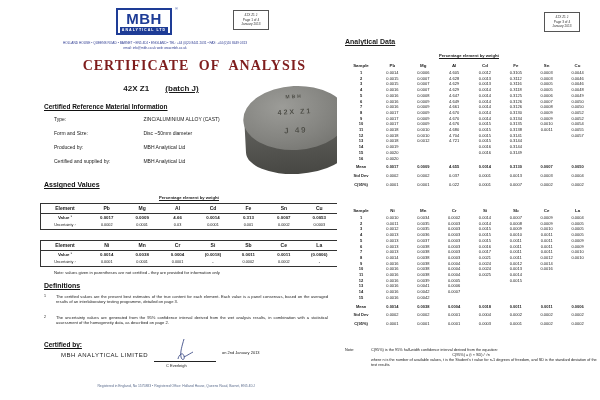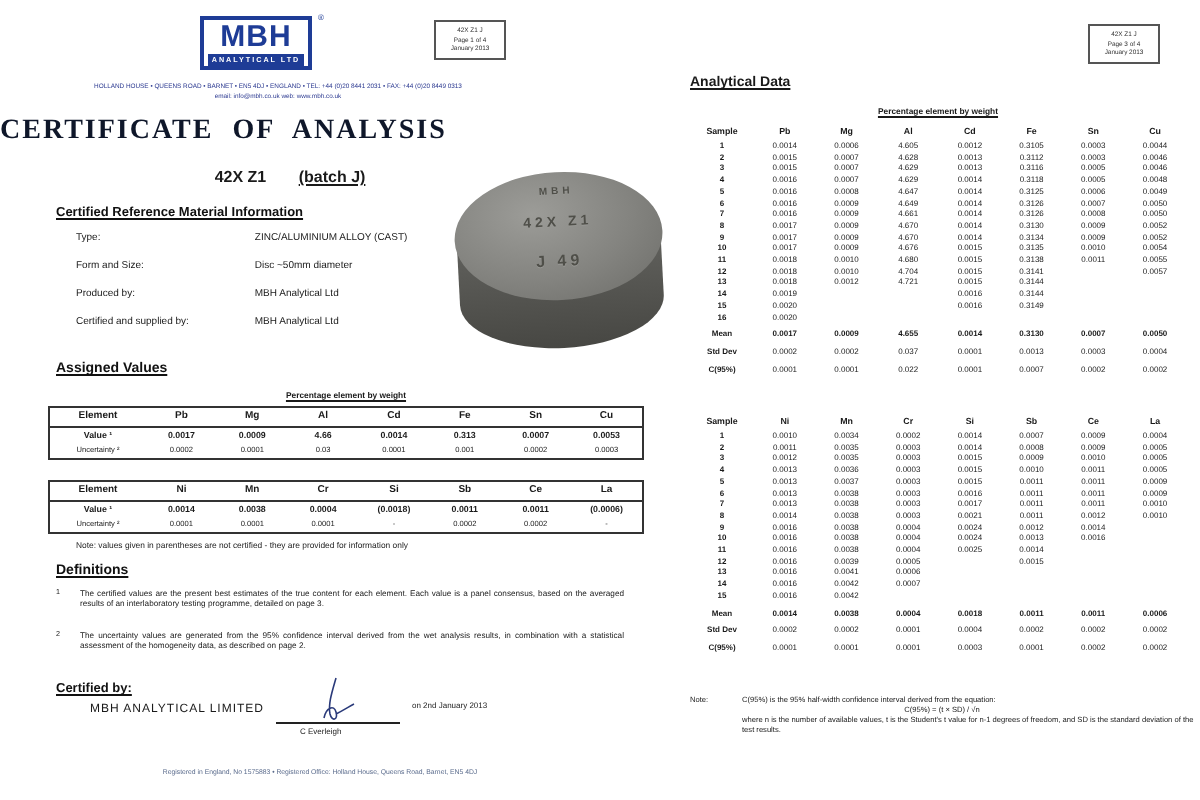--- a/index.html
+++ b/index.html
@@ -1,37 +1,37 @@
 <!DOCTYPE html>
 <html><head>
 <meta charset="utf-8">
 <style>
   * { margin:0; padding:0; box-sizing:border-box; }
   html,body { width:600px; height:400px; }
   body { font-family:"Liberation Sans", sans-serif; background:#ffffff; color:#1a1a1a; position:relative; overflow:hidden; }
   .page { position:absolute; top:0; height:400px; background:#fff; }
-  #page-left { left:0; width:379px; border-right:1px solid #e2e2e0; }
+  #page-left { left:16px; width:379px; border-right:1px solid #e2e2e0; }
   #page-right { left:337px; width:263px; }
 
   
   .logo { position:absolute; left:100px; top:8px; width:56px; text-align:center; }
   .logo-box { border:2px solid #1e3c96; padding:0 2px; }
   .logo-mbh { font-weight:bold; font-size:15px; letter-spacing:0.5px; color:#1e3c96; line-height:17px; }
   .logo-bar { background:#1e3c96; color:#fff; font-size:3.6px; font-weight:bold; letter-spacing:1px; line-height:6px; }
   .logo-reg { position:absolute; right:-6px; top:-2px; font-size:4px; color:#1e3c96; }
 
   
   .tagbox { position:absolute; width:36px; border:1px solid #555; text-align:center; font-size:3.2px; line-height:4.6px; padding:2px 1px; color:#333; background:#fff; }
   #tag-left { left:217px; top:10px; }
   #tag-right { left:207px; top:12px; }
 
   .addr { position:absolute; left:8px; top:41px; width:262px; text-align:center; font-size:3.2px; color:#2b3990; line-height:4.5px; }
   .addr .l2 { font-size:3.2px; }
 
-  .cert-title { position:absolute; left:0; top:58px; width:290px; text-align:left; font-family:"Liberation Serif", serif; font-weight:bold; font-size:14px; letter-spacing:1px; word-spacing:5px; color:#0f172a; }
+  .cert-title { position:absolute; left:0; top:58px; width:290px; text-align:right; font-family:"Liberation Serif", serif; font-weight:bold; font-size:14px; letter-spacing:1px; word-spacing:5px; color:#7f1d1d; }
   .cert-sub { position:absolute; left:0; top:84px; width:290px; text-align:center; font-size:8px; font-weight:bold; }
   .cert-sub .batch { margin-left:14px;text-decoration:underline; }
 
   .sec-head { position:absolute; font-size:6.5px; font-weight:bold; text-decoration:underline; color:#111; }
   #crm-head { left:28px; top:103px; }
   #assigned-head { left:28px; top:181px; font-size:7px; }
   #defs-head { left:28px; top:282px; font-size:7px; }
   #certby-head { left:28px; top:341px; }
 
   .field-row { position:absolute; left:38px; width:200px; font-size:5px; }

